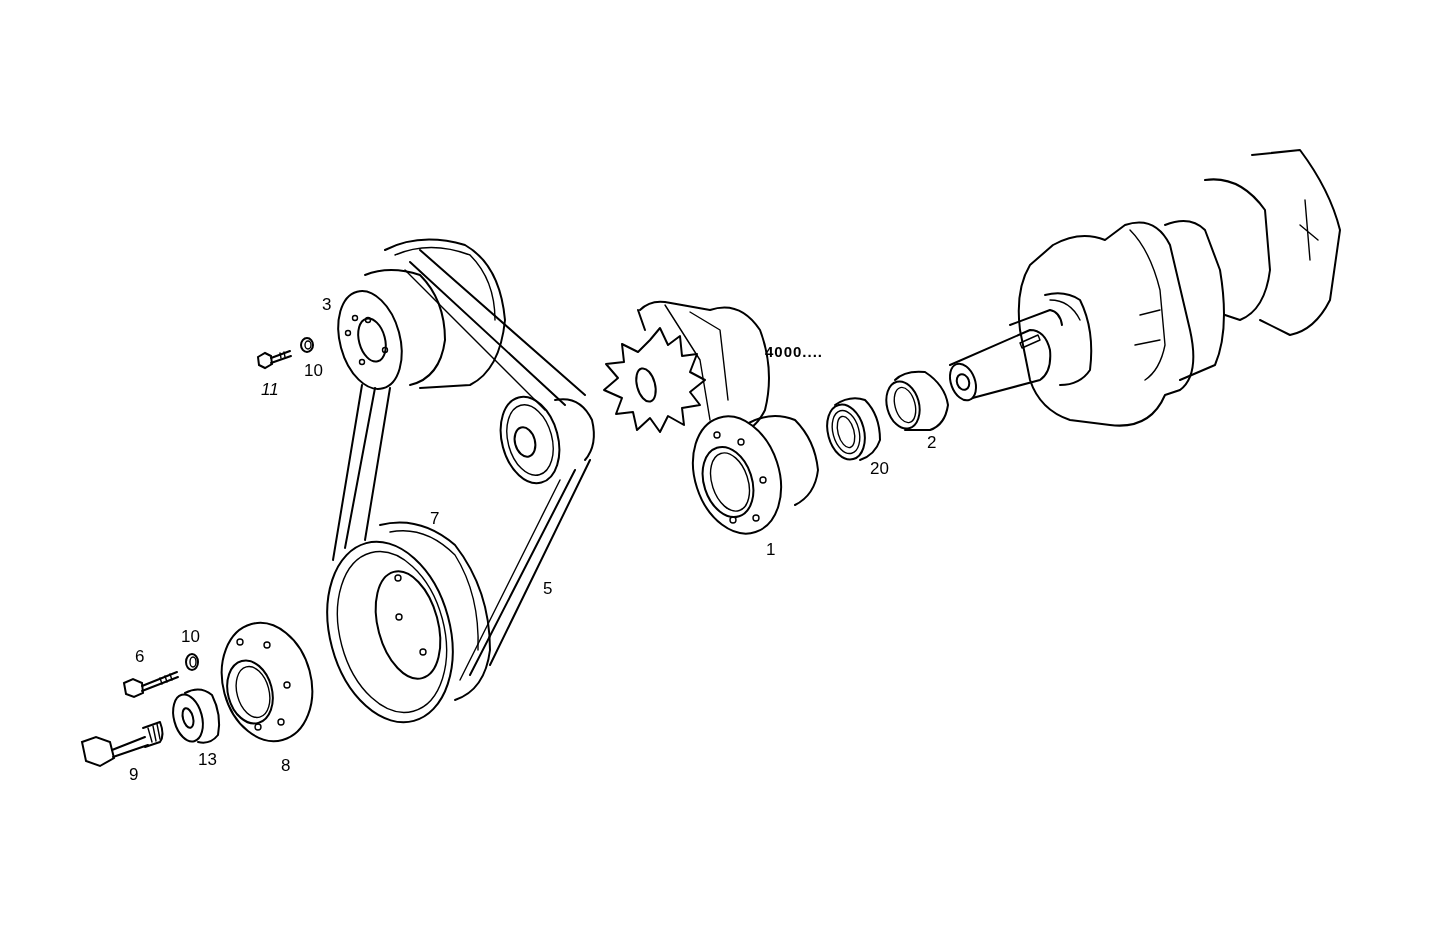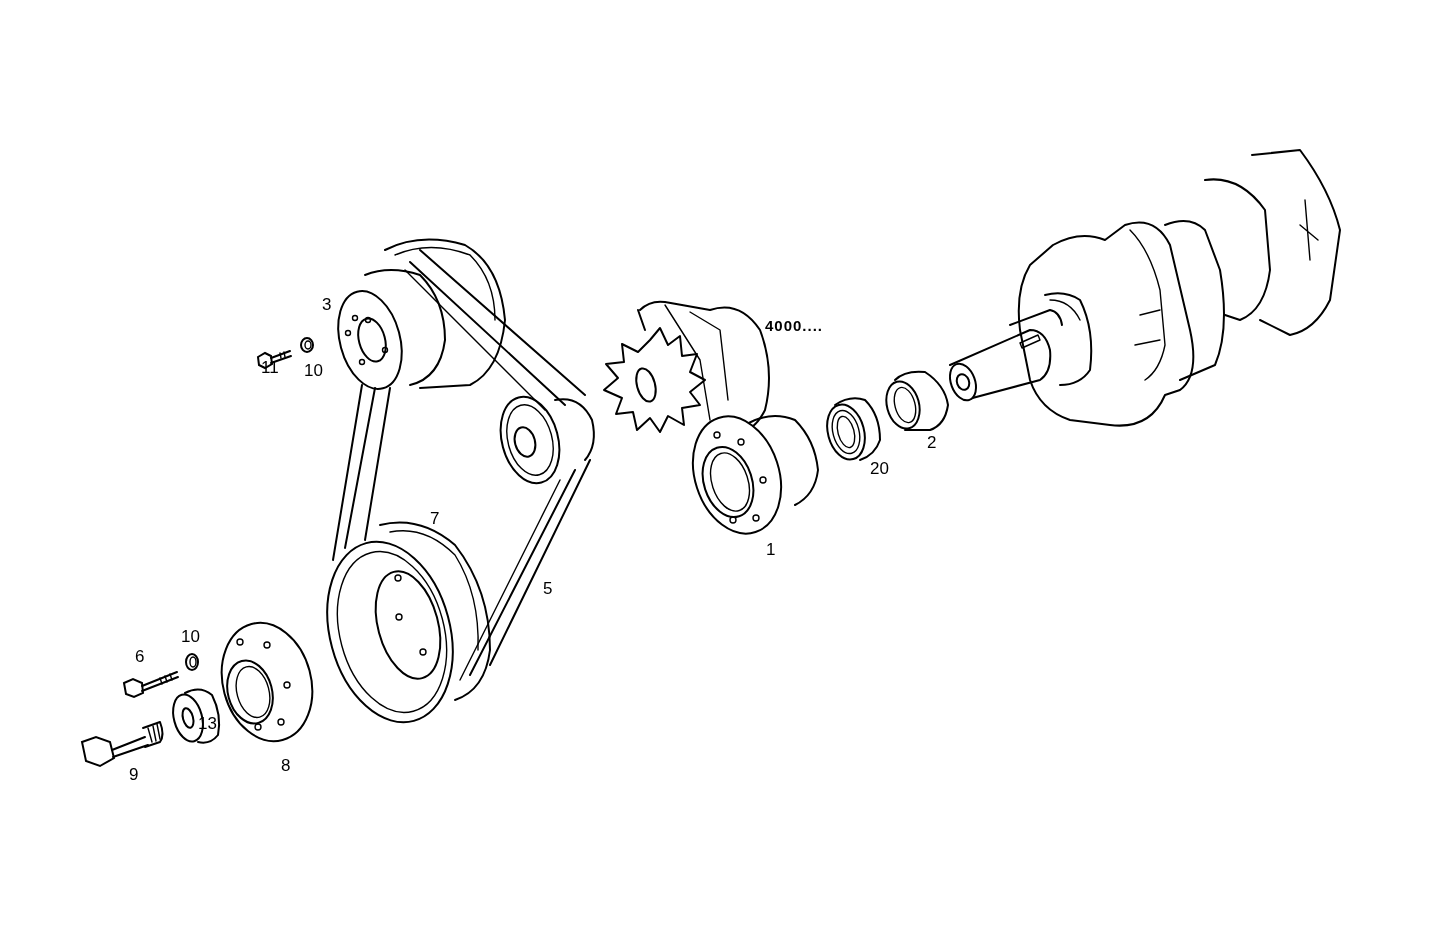--- a/index.html
+++ b/index.html
@@ -16,21 +16,21 @@
     .ln-thin { fill: none; stroke: #000; stroke-width: 1.4; stroke-linecap: round; stroke-linejoin: round; }
     .fill-w { fill: #fff; stroke: #000; stroke-width: 2; }
     .callout {
       position: absolute;
       font-size: 17px;
       color: #000;
       line-height: 1;
       white-space: nowrap;
       cursor: pointer;
     }
-    .callout.bold { font-weight: bold; font-size: 15px; letter-spacing: 1px; }
+    .callout.bold { font-weight: bold; font-size: 15px; letter-spacing: 1px; margin-top: 26px; }
   </style>
 </head>
 <body>
 
 <div class="canvas">
   <svg class="drawing" width="1443" height="947" viewBox="0 0 1443 947">
 
     <g>
 
       <path class="ln" d="M1252 155 L1300 150 Q1330 190 1340 230 L1330 300 Q1315 330 1290 335 L1260 320"></path>
@@ -178,17 +178,17 @@
   <span class="callout" style="left:766px;top:541px;">1</span>
   <span class="callout" style="left:927px;top:434px;">2</span>
   <span class="callout" style="left:322px;top:296px;">3</span>
   <span class="callout" style="left:543px;top:580px;">5</span>
   <span class="callout" style="left:135px;top:648px;">6</span>
   <span class="callout" style="left:430px;top:510px;">7</span>
   <span class="callout" style="left:281px;top:757px;">8</span>
   <span class="callout" style="left:129px;top:766px;">9</span>
   <span class="callout" style="left:304px;top:362px;">10</span>
   <span class="callout" style="left:181px;top:628px;">10</span>
-  <span class="callout" style="left:261px;top:359px;">11</span>
+  <span class="callout" style="left:261px;top:381px;font-style:italic;">11</span>
   <span class="callout" style="left:870px;top:460px;">20</span>
-  <span class="callout" style="left:198px;top:715px;">13</span>
+  <span class="callout" style="left:198px;top:751px;">13</span>
   <span class="callout bold" style="left:765px;top:318px;">4000....</span>
 </div>
 
 </body></html>

